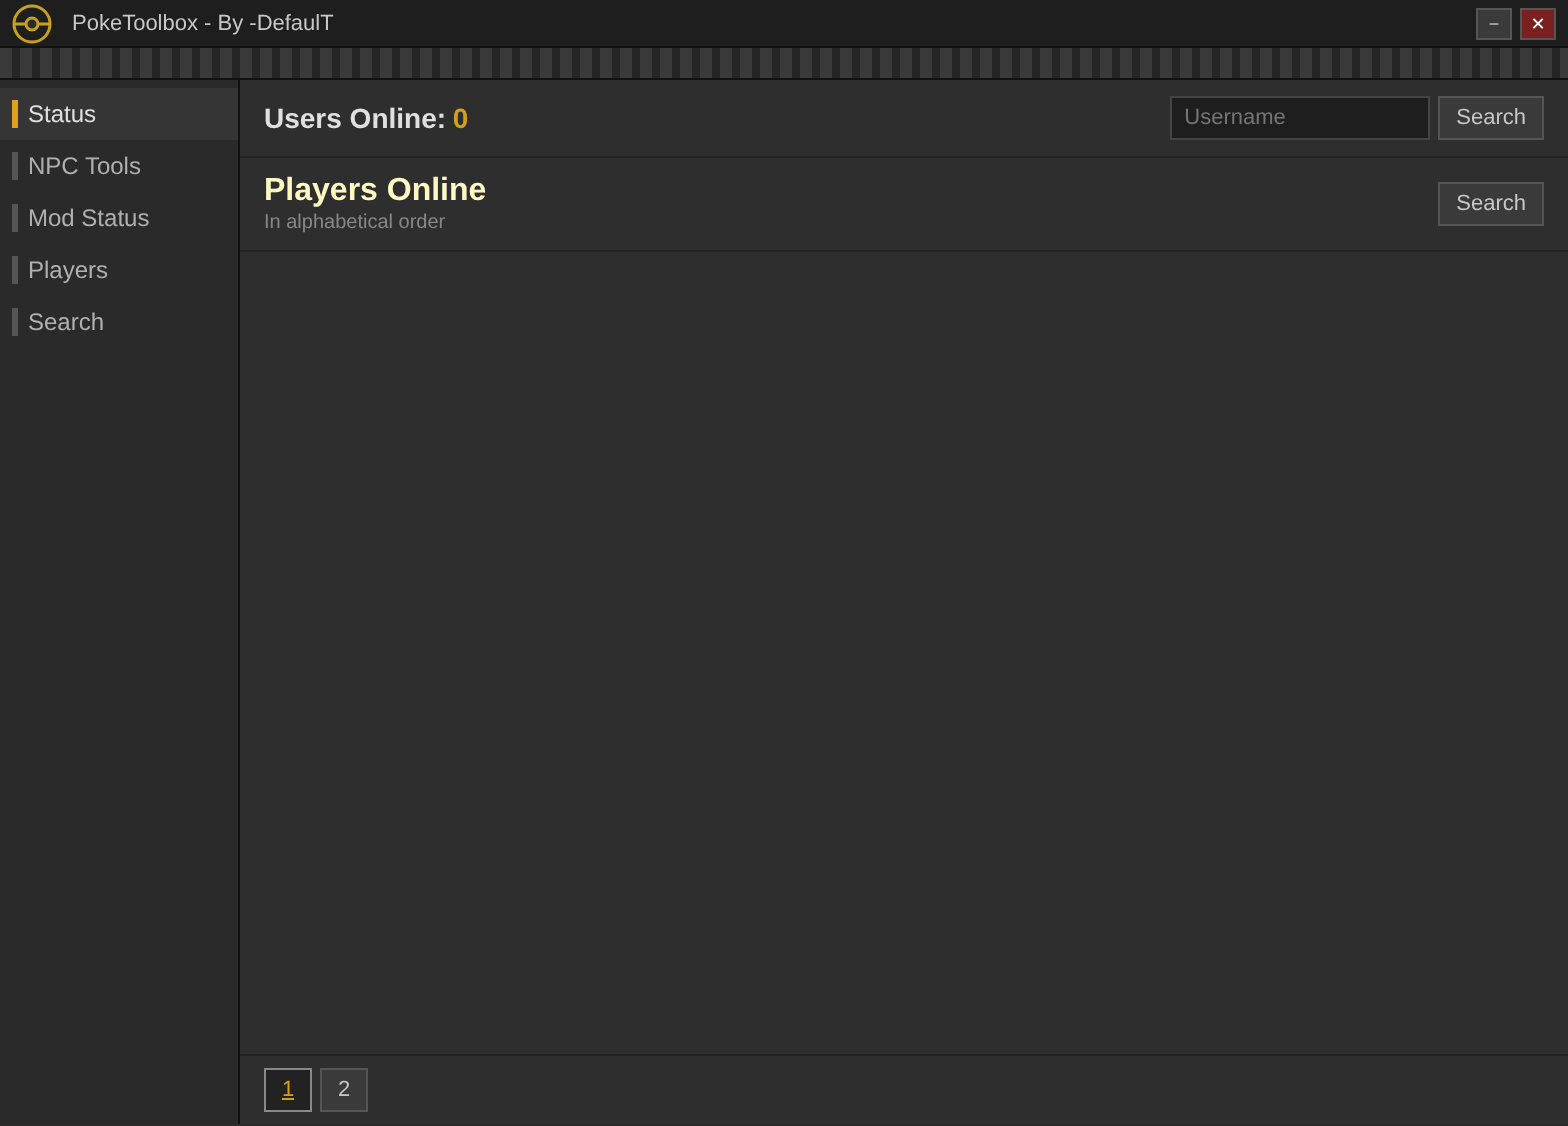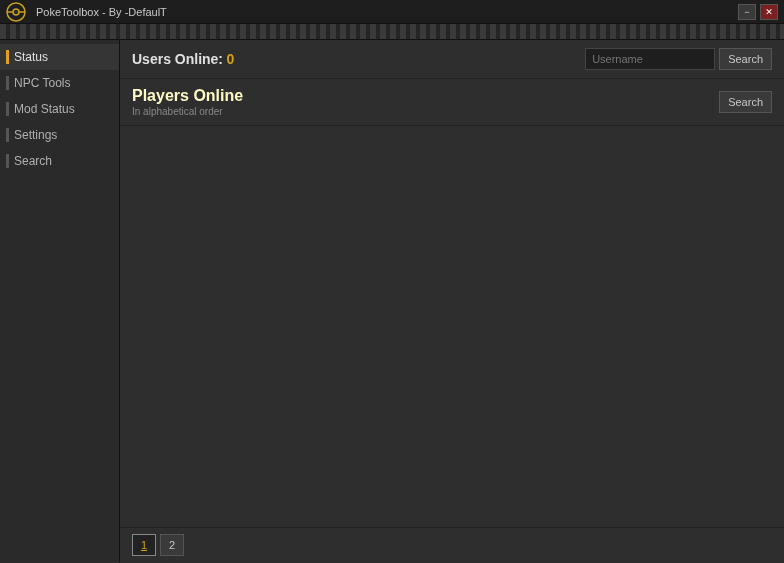--- a/index.html
+++ b/index.html
@@ -264,21 +264,21 @@
     <div class="sidebar-item active">
       <span>Status</span>
     </div>
     <div class="sidebar-item">
       <span>NPC Tools</span>
     </div>
     <div class="sidebar-item">
       <span>Mod Status</span>
     </div>
     <div class="sidebar-item">
-      <span>Settings</span>
+      <span>Players</span>
     </div>
     <div class="sidebar-item">
       <span>Search</span>
     </div>
   </div>
 
   <div class="content-area">
 
     <div class="content-header">
       <div>

